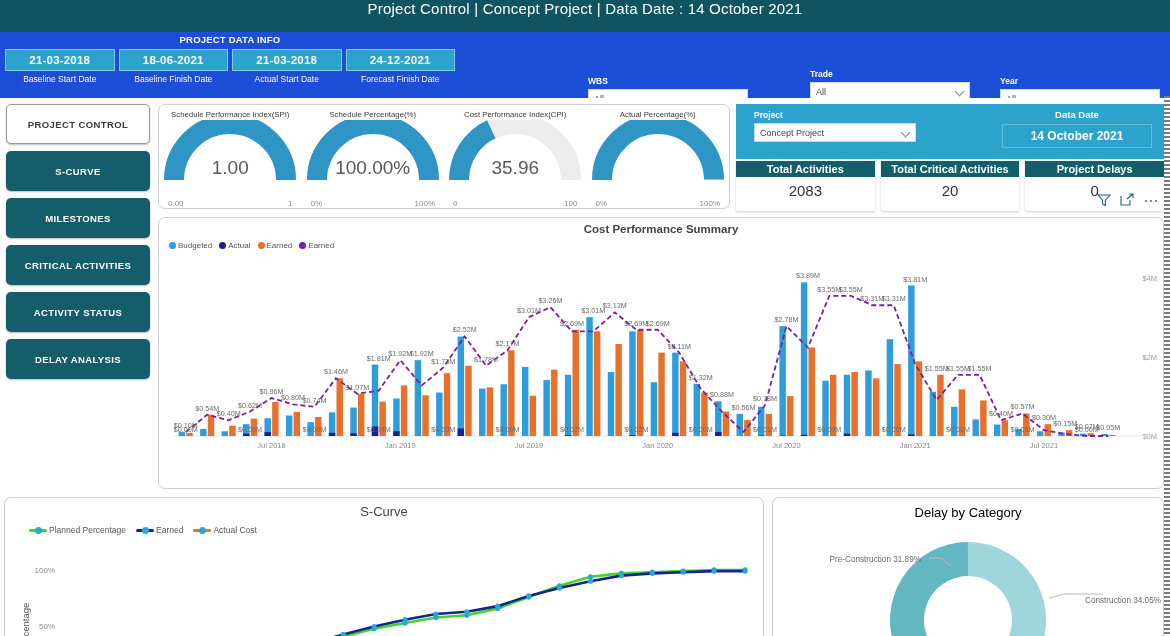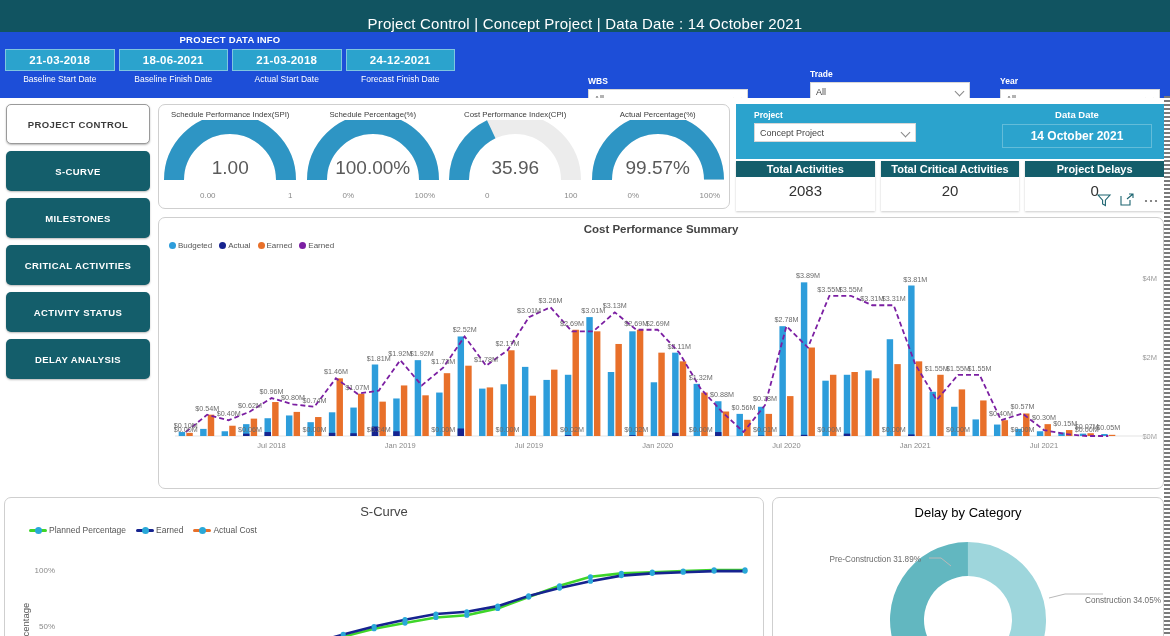--- a/index.html
+++ b/index.html
@@ -10,21 +10,21 @@
     overflow: hidden;
     position: relative;
   }
 
   
   .titlebar {
     height: 32px;
     background: #115461;
     color: #ffffff;
     display: flex;
-    align-items: flex-end;
+    align-items: flex-start;
     justify-content: center;
     font-size: 15px;
     letter-spacing: .2px;
   }
 
   
   .filterbar {
     height: 66px;
     background: #1d4ed8;
     position: relative;
@@ -88,23 +88,23 @@
   .gauge { flex: 1; position: relative; padding-top: 5px; }
   .gauge-title {
     text-align: center; font-size: 7.8px; color: #3b3b3b; font-weight: normal;
   }
   .gauge-svg { display: block; margin: 1px auto 0; }
   .gauge-val {
     position: absolute; left: 0; right: 0; top: 52px;
     text-align: center; font-size: 19px; color: #5a5a5a;
   }
   .gauge-minmax {
-    position: absolute; bottom: 8px; left: 9px; right: 9px;
+    position: absolute; bottom: 0; left: 9px; right: 9px;
     display: flex; justify-content: space-between;
-    font-size: 8px; color: #8a8a8a; margin-left: 32px;
+    font-size: 8px; color: #8a8a8a;
   }
 
   
   .projpanel {
     position: absolute; left: 736px; top: 6px; width: 428px; height: 55px;
     background: #2ba3cd;
   }
   .proj-slicer { position: absolute; left: 18px; top: 6px; width: 162px; }
   .proj-slicer .slicer-lbl { font-size: 8.5px; }
   .dd-block { position: absolute; right: 12px; top: 5px; width: 150px; text-align: center; }
@@ -279,21 +279,20 @@
         <span>0</span>
         <span>100</span>
       </div>
     </div>
     <div class="gauge">
       <div class="gauge-title">Actual Percentage(%)</div>
       <svg class="gauge-svg" width="132" height="62" viewBox="0 0 132 62">
         <path d="M10 60 A56 56 0 0 1 122 60" fill="none" stroke="#ececec" stroke-width="20"></path>
         <path class="garc" d="M10 60 A56 56 0 0 1 122 60" fill="none" stroke="#2e95c4" stroke-width="20" stroke-dasharray="175.172693090044 175.92918860102841"></path>
       </svg>
-      <div class="gauge-val">99.57%</div>
       <div class="gauge-minmax">
         <span>0%</span>
         <span>100%</span>
       </div>
     </div>
   </div>
 
   <div class="projpanel">
     <div class="proj-slicer">
       <div class="slicer-lbl">Project</div>

